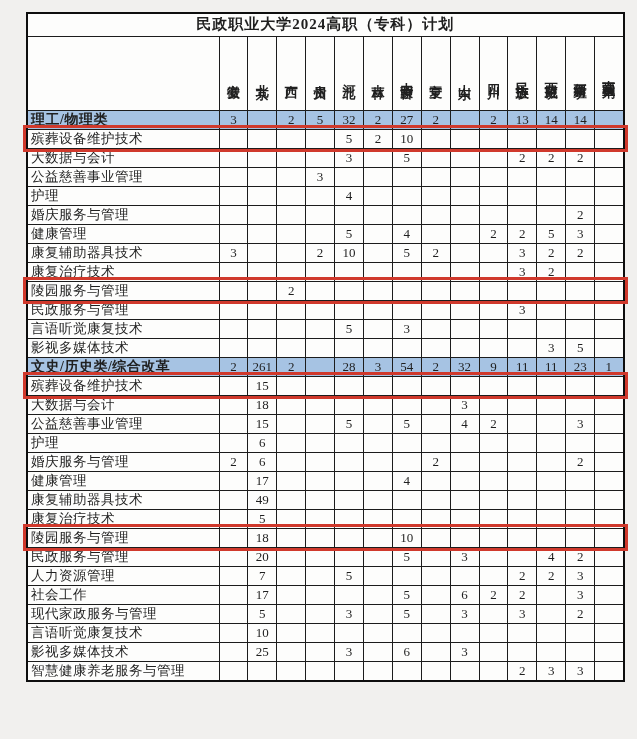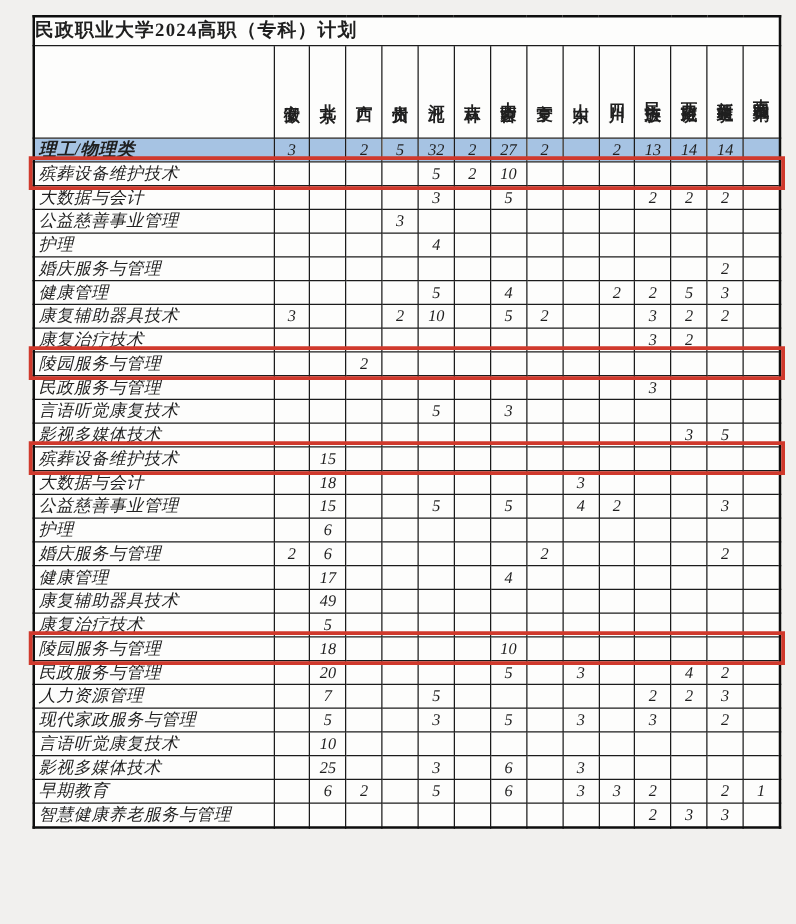--- a/index.html
+++ b/index.html
@@ -31,36 +31,36 @@
   col.c-label { width: 192px; }
   col.c-num { width: 28.9px; }
   th, td {
     border: 1px solid var(--line);
     overflow: hidden;
     white-space: nowrap;
     font-weight: normal;
   }
   tr.title-row th {
     height: 23px;
-    text-align: left;
+    text-align: center;
     font-size: 15px;
     font-weight: bold;
     letter-spacing: 1px;
   }
   tr.head-row th { height: 74px; vertical-align: middle; text-align: center; }
   tr.head-row th .vt {
     display: inline-block;
     writing-mode: vertical-rl;
     text-orientation: upright;
     font-size: 13px;
     font-weight: bold;
     letter-spacing: 2px;
     line-height: 1;
   }
-  tbody tr { height: 18px; font-style: italic; }
+  tbody tr { height: 18px; }
   tbody td { font-size: 13px; text-align: center; }
   tbody td.lbl {
     text-align: left;
     padding-left: 3px;
     font-size: 13.5px;
     letter-spacing: 0.5px;
   }
   tr.section { background: var(--section-bg); }
   tr.section td.lbl { font-weight: bold; font-size: 14px; }
   tr.hl { outline: 3px solid var(--highlight); outline-offset: 1px; margin-left: 24px; }
@@ -325,20 +325,37 @@
             <td></td>
             <td></td>
             <td></td>
             <td></td>
             <td></td>
             <td></td>
             <td>3</td>
             <td>5</td>
             <td></td>
           </tr>
+          <tr class="section">
+            <td class="lbl">文史/历史类/综合改革</td>
+            <td>2</td>
+            <td>261</td>
+            <td>2</td>
+            <td></td>
+            <td>28</td>
+            <td>3</td>
+            <td>54</td>
+            <td>2</td>
+            <td>32</td>
+            <td>9</td>
+            <td>11</td>
+            <td>11</td>
+            <td>23</td>
+            <td>1</td>
+          </tr>
           <tr class="major hl">
             <td class="lbl">殡葬设备维护技术</td>
             <td></td>
             <td>15</td>
             <td></td>
             <td></td>
             <td></td>
             <td></td>
             <td></td>
             <td></td>
@@ -513,20 +530,37 @@
             <td></td>
             <td></td>
             <td></td>
             <td></td>
             <td>2</td>
             <td>2</td>
             <td>3</td>
             <td></td>
           </tr>
           <tr class="major">
+            <td class="lbl">社会工作</td>
+            <td></td>
+            <td>17</td>
+            <td></td>
+            <td></td>
+            <td></td>
+            <td></td>
+            <td>5</td>
+            <td></td>
+            <td>6</td>
+            <td>2</td>
+            <td>2</td>
+            <td></td>
+            <td>3</td>
+            <td></td>
+          </tr>
+          <tr class="major">
             <td class="lbl">现代家政服务与管理</td>
             <td></td>
             <td>5</td>
             <td></td>
             <td></td>
             <td>3</td>
             <td></td>
             <td>5</td>
             <td></td>
             <td>3</td>
@@ -562,37 +596,20 @@
             <td>3</td>
             <td></td>
             <td>6</td>
             <td></td>
             <td>3</td>
             <td></td>
             <td></td>
             <td></td>
             <td></td>
             <td></td>
-          </tr>
-          <tr class="major">
-            <td class="lbl">早期教育</td>
-            <td></td>
-            <td>6</td>
-            <td>2</td>
-            <td></td>
-            <td>5</td>
-            <td></td>
-            <td>6</td>
-            <td></td>
-            <td>3</td>
-            <td>3</td>
-            <td>2</td>
-            <td></td>
-            <td>2</td>
-            <td>1</td>
           </tr>
           <tr class="major">
             <td class="lbl">智慧健康养老服务与管理</td>
             <td></td>
             <td></td>
             <td></td>
             <td></td>
             <td></td>
             <td></td>
             <td></td>

